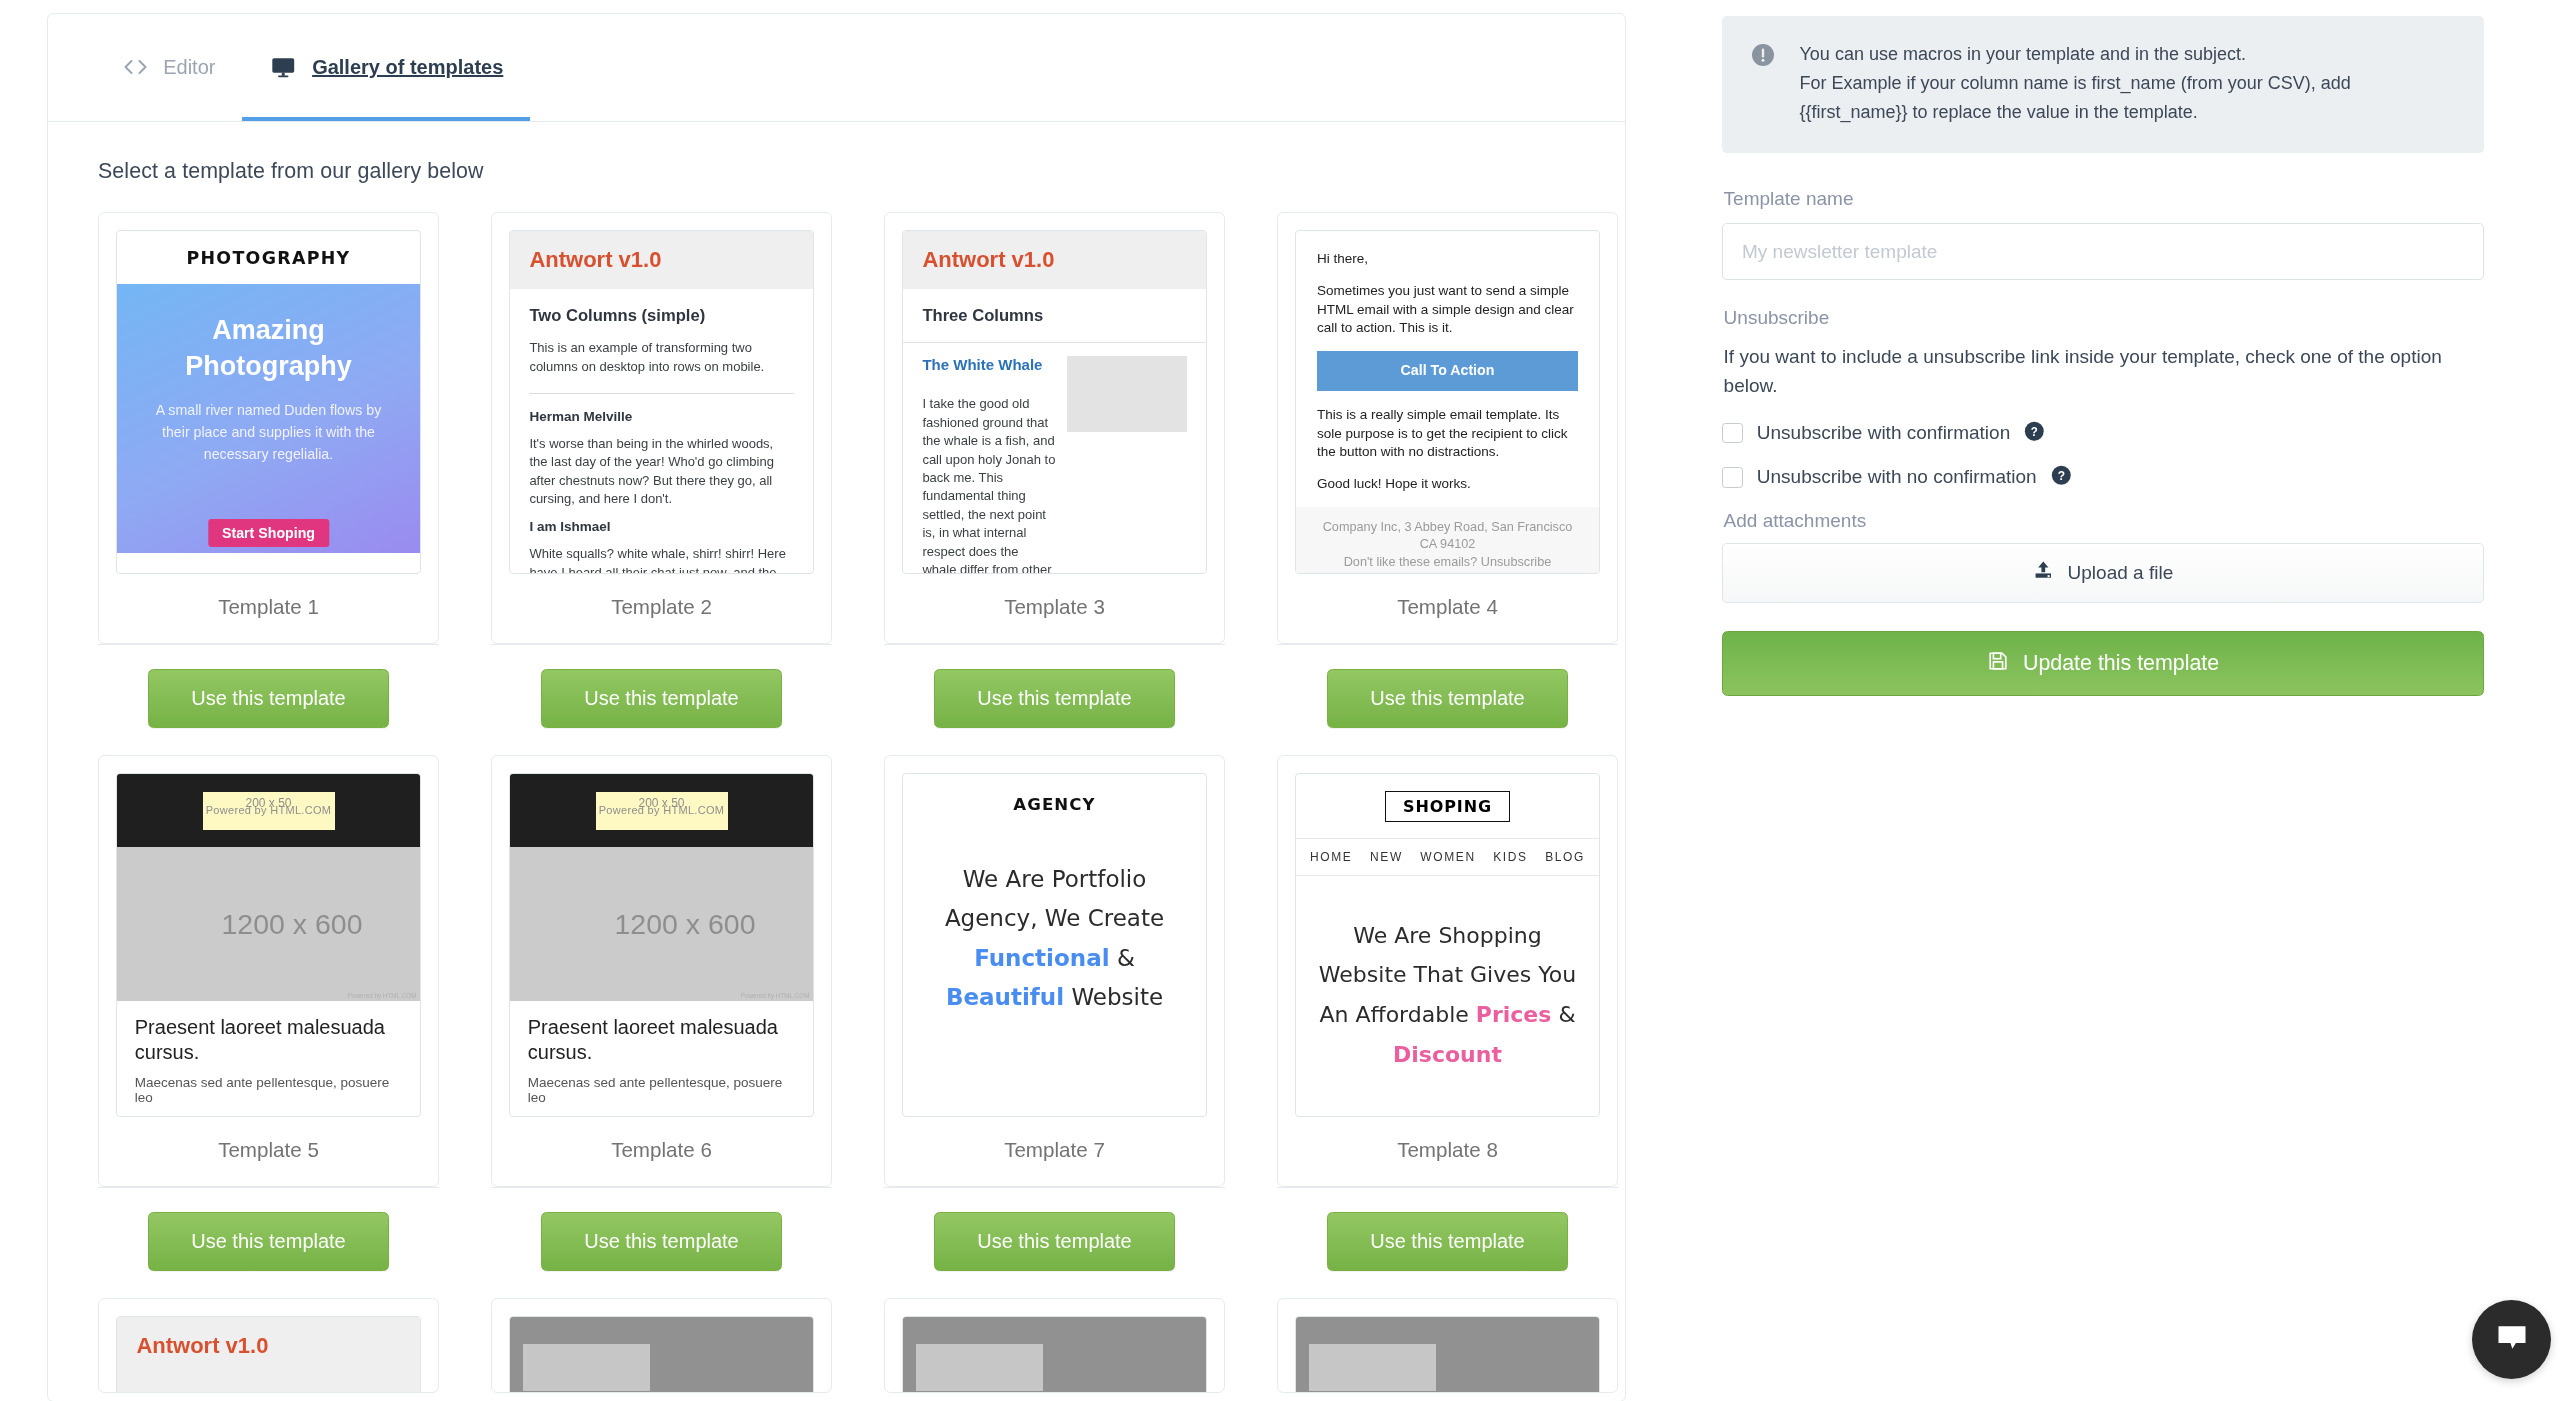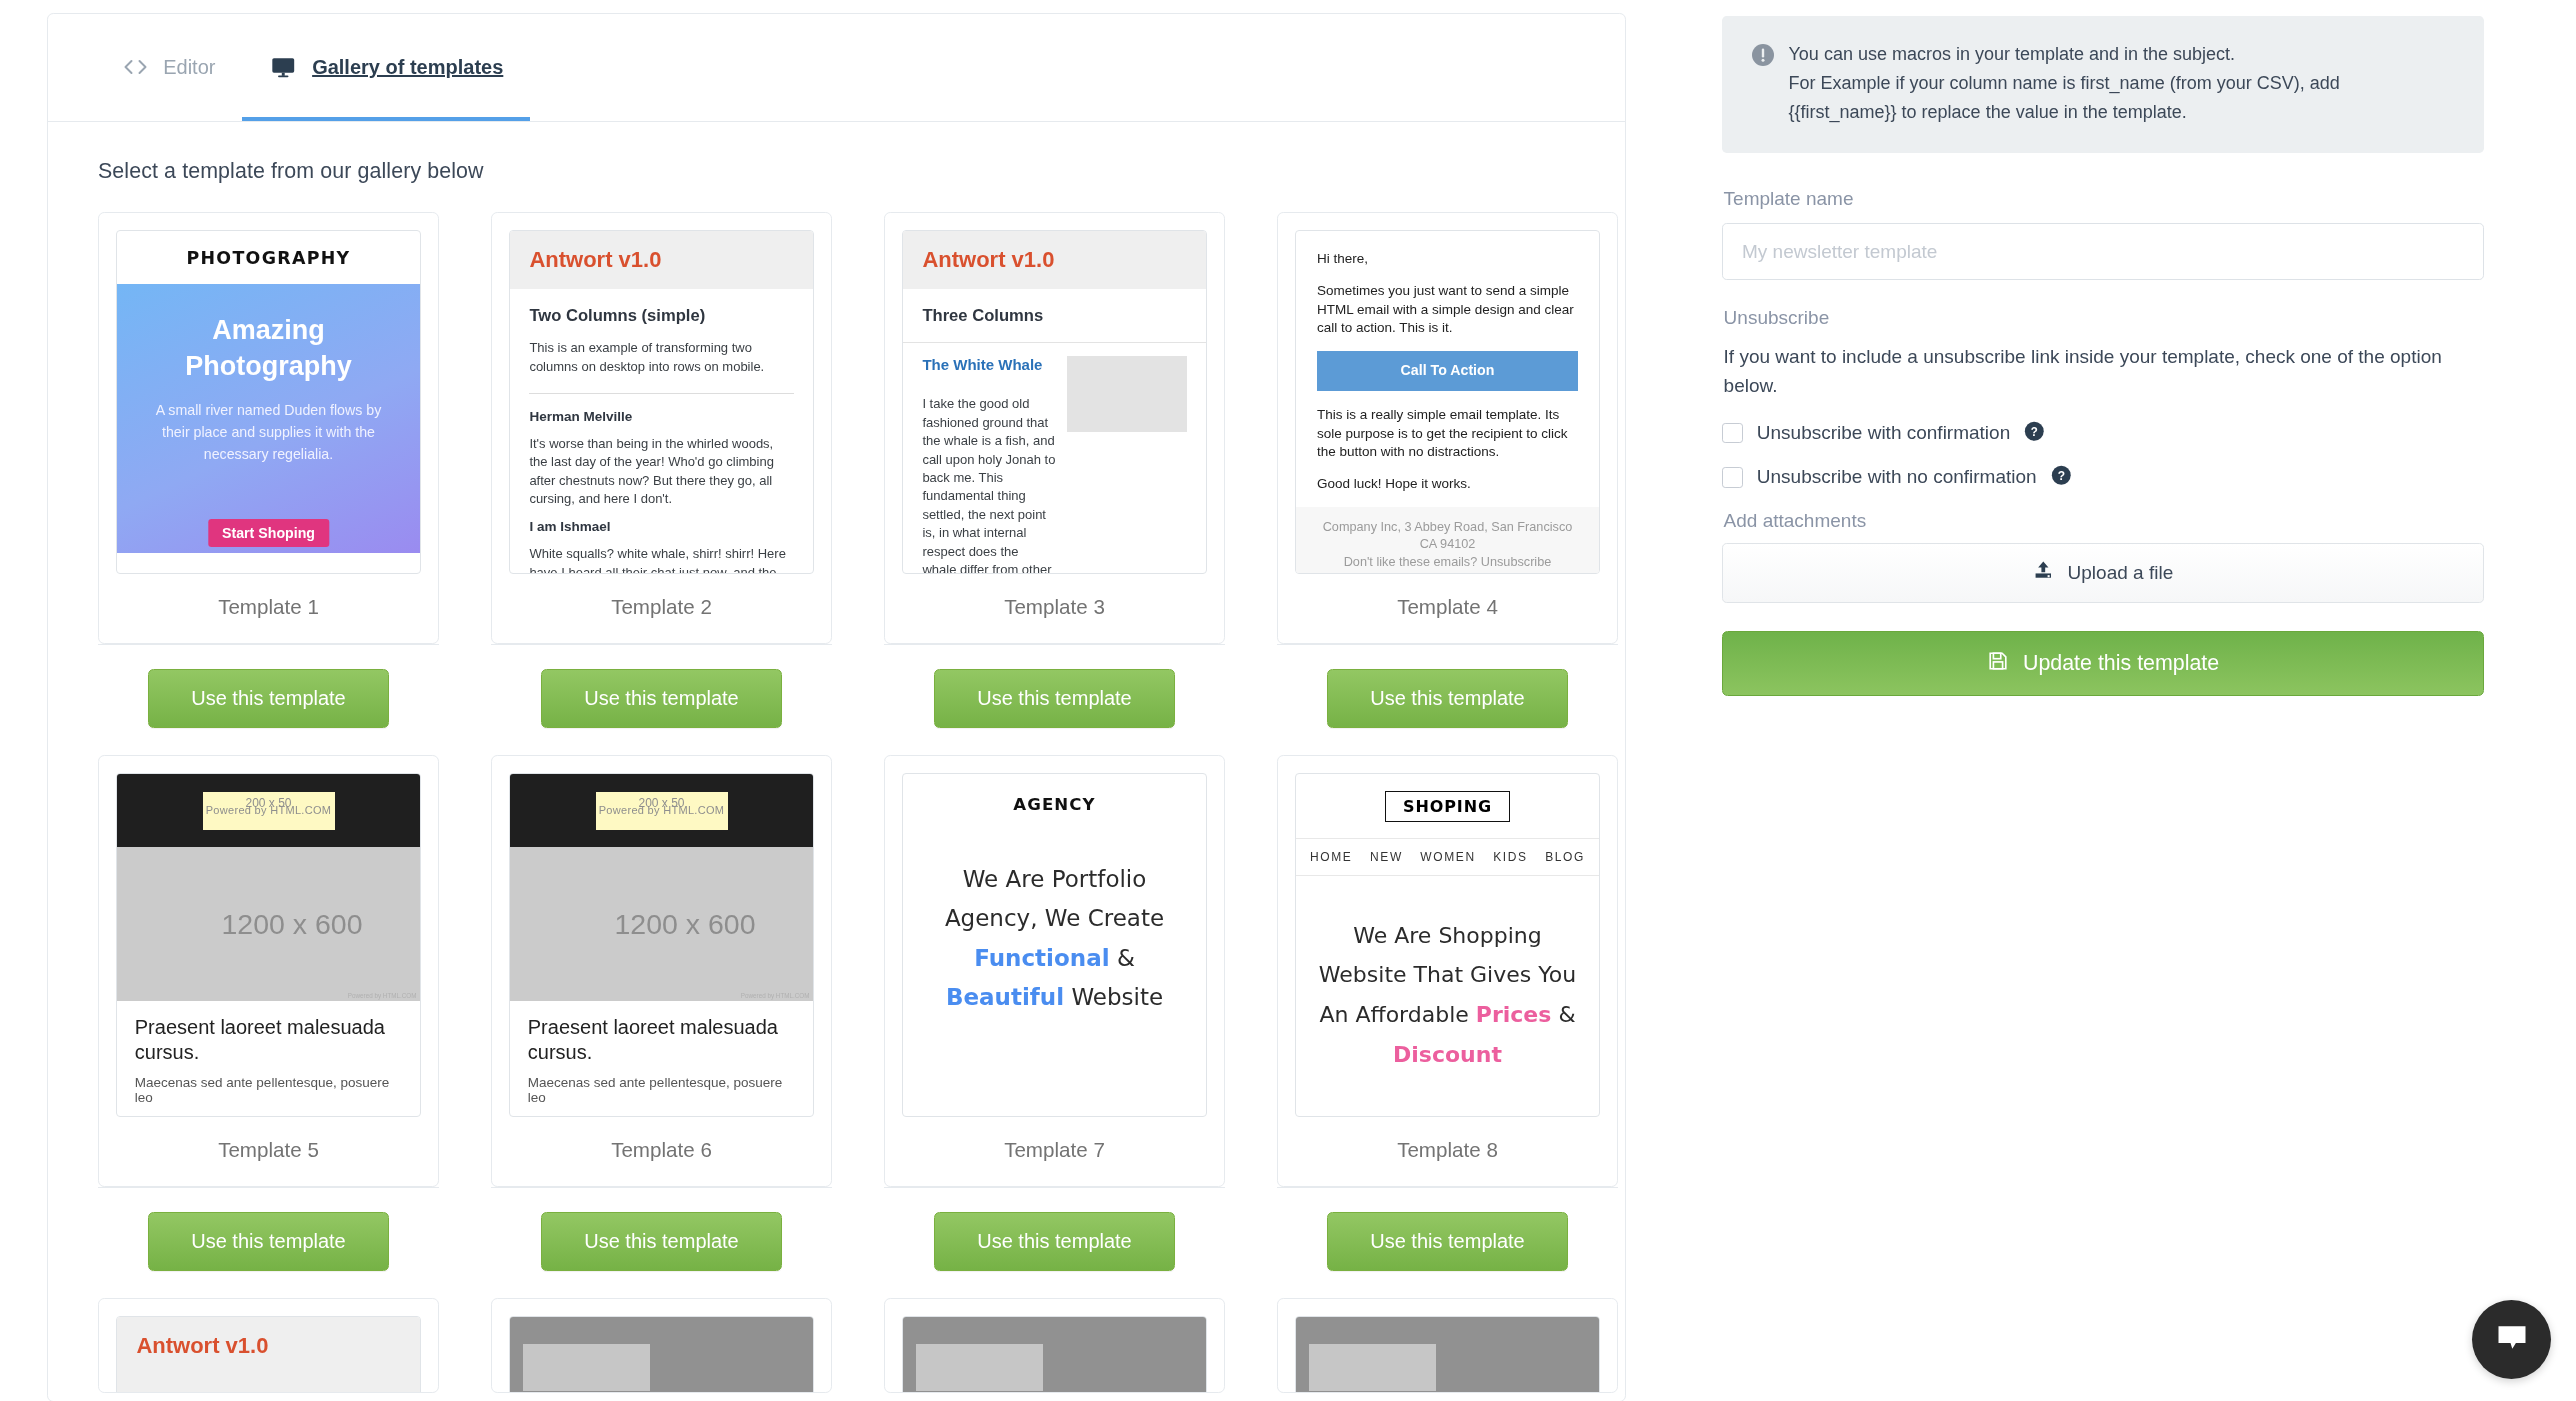--- a/index.html
+++ b/index.html
@@ -196,21 +196,21 @@
   .right-panel {
     position: absolute;
     left: 1722px; top: 16px;
     width: 762px;
   }
   .macro-note {
     background: #eceff1;
     border-radius: 4.7px;
     padding: 24px 28.5px 27px 28.5px;
     display: flex;
-    gap: 14px;
+    gap: 25px;
     align-items: flex-start;
   }
   .macro-note .txt { font-size: 18px; color:#3c4858; line-height: 1.6; }
   .info-icon { flex:0 0 auto; margin-top:3.2px; }
 
   .field-label {
     font-size: 19px;
     color: #8a94a6;
     margin: 35px 0 12.7px 1.6px;
   }

